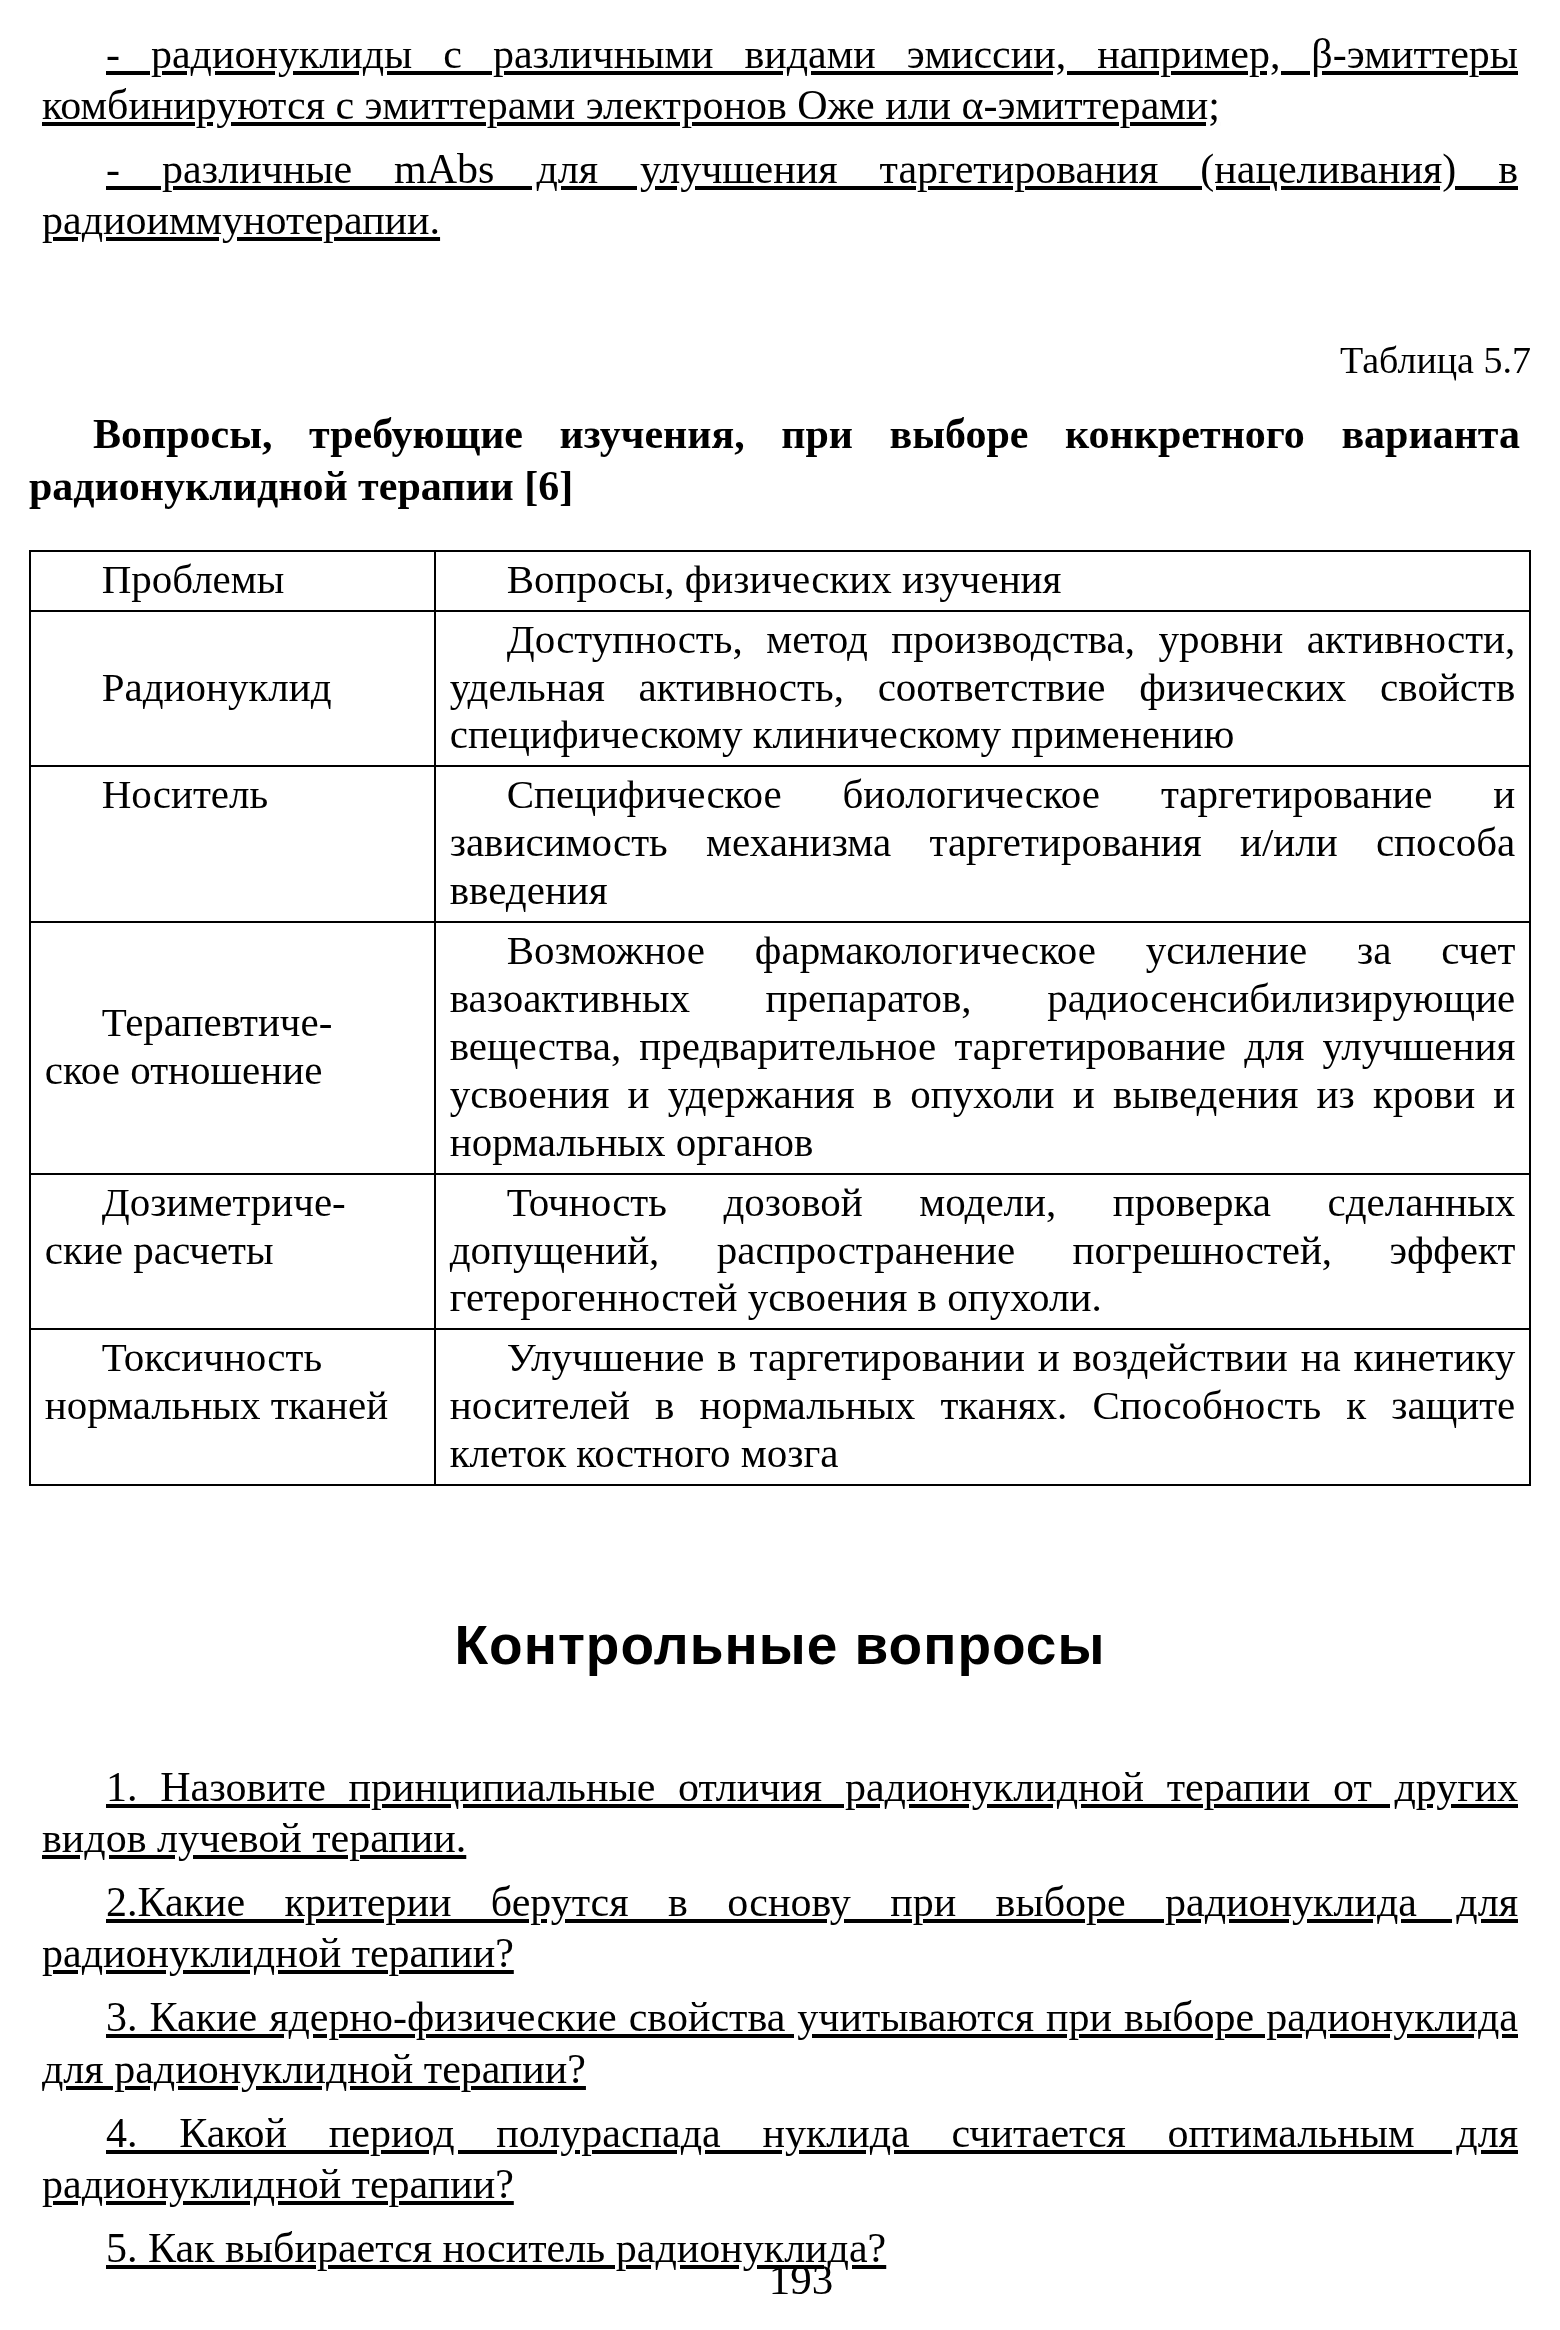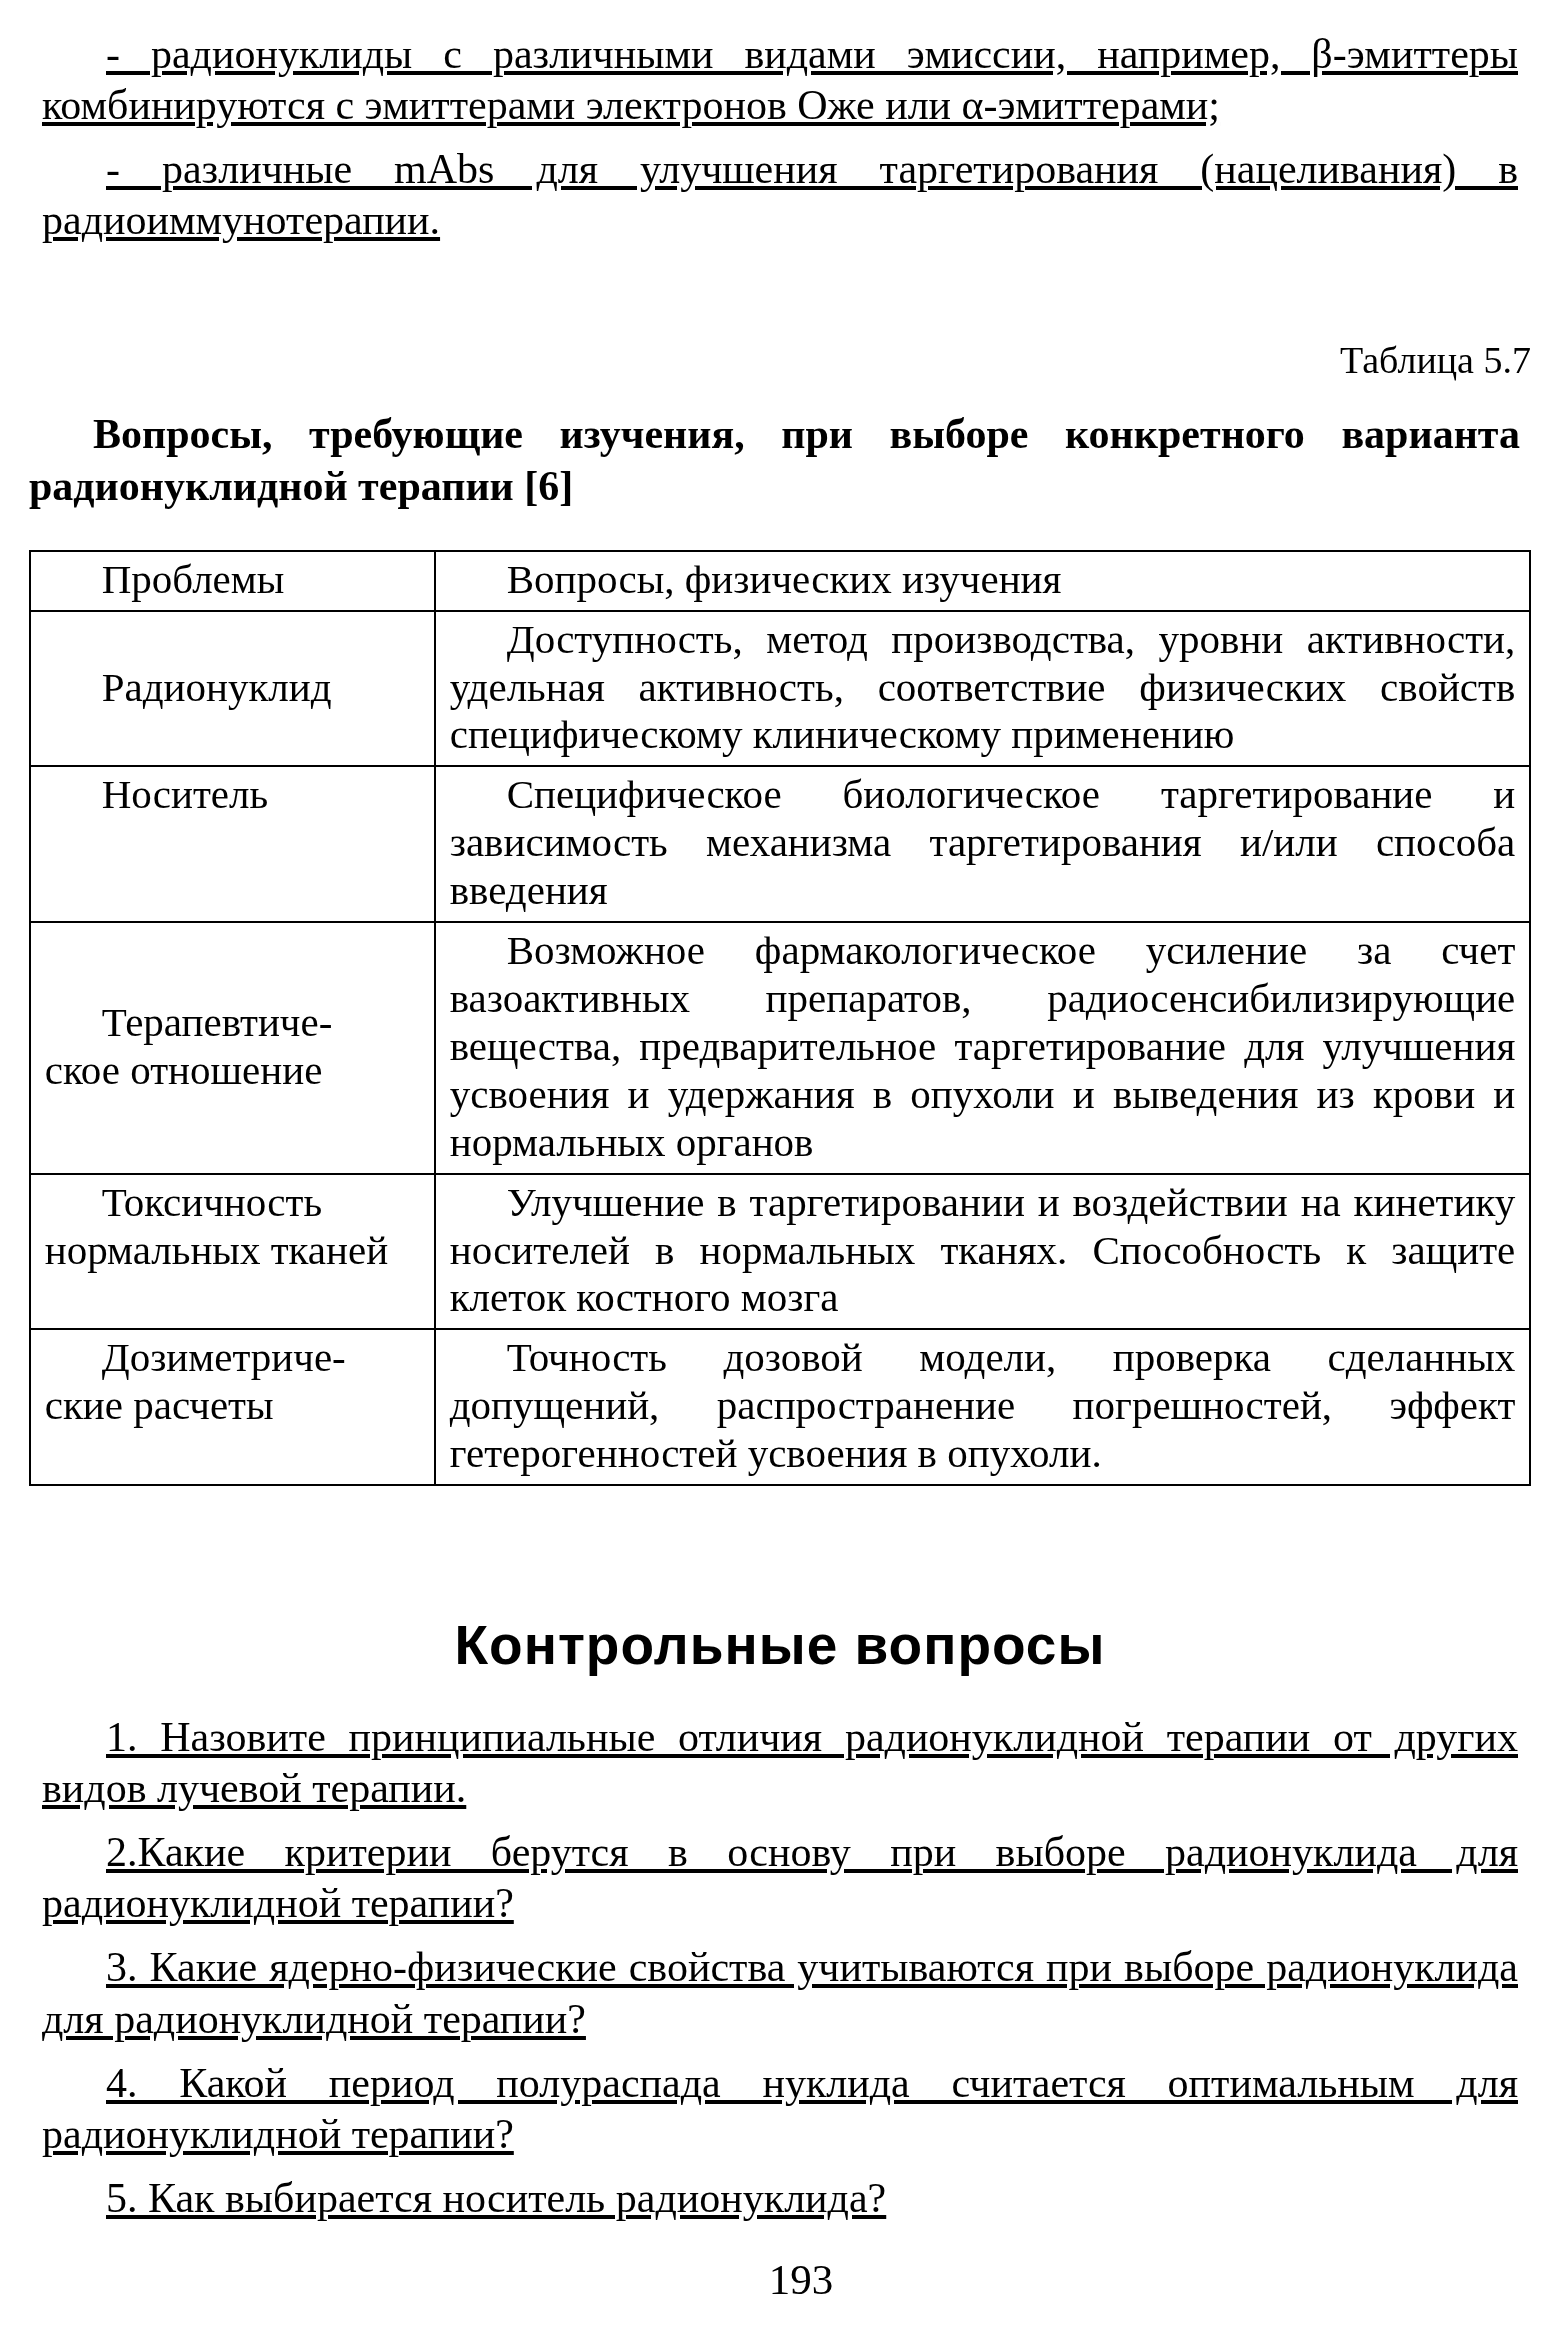--- a/index.html
+++ b/index.html
@@ -61,21 +61,21 @@
     white-space: pre-line;
     text-align: left;
     text-indent: 57px;
   }
   td.c2 {
     text-align: justify;
     text-indent: 57px;
   }
   tr.vm td.c1 { vertical-align: middle; }
   h1.section {
-    margin: 129px 0 36px 0;
+    margin: 129px 0 86px 0;
     font-family: "Liberation Sans", sans-serif;
     font-weight: 700;
     font-size: 55px;
     line-height: 1.1;
     text-align: center;
     letter-spacing: 1px;
   }
   .pagenum {
     position: absolute;
     left: 0;
@@ -115,28 +115,28 @@
       <tr>
         <td class="c1">Носитель</td>
         <td class="c2">Специфическое биологическое таргетирование и зависимость механизма таргетирования и/или способа введения</td>
       </tr>
       <tr class="vm">
         <td class="c1">Терапевтиче-
 ское отношение</td>
         <td class="c2">Возможное фармакологическое усиление за счет вазоактивных препаратов, радиосенсибилизирующие вещества, предварительное таргетирование для улучшения усвоения и удержания в опухоли и выведения из крови и нормальных органов</td>
       </tr>
       <tr>
+        <td class="c1">Дозиметриче-
+ские расчеты</td>
+        <td class="c2">Точность дозовой модели, проверка сделанных допущений, распространение погрешностей, эффект гетерогенностей усвоения в опухоли.</td>
+      </tr>
+      <tr>
         <td class="c1">Токсичность
 нормальных тканей</td>
         <td class="c2">Улучшение в таргетировании и воздействии на кинетику носителей в нормальных тканях. Способность к защите клеток костного мозга</td>
-      </tr>
-      <tr>
-        <td class="c1">Дозиметриче-
-ские расчеты</td>
-        <td class="c2">Точность дозовой модели, проверка сделанных допущений, распространение погрешностей, эффект гетерогенностей усвоения в опухоли.</td>
       </tr>
     </tbody>
   </table>
 
   <h1 class="section">Контрольные вопросы</h1>
 
   <p class="body">1. Назовите принципиальные отличия радионуклидной терапии от других видов лучевой терапии.</p>
   <p class="body">2.Какие критерии берутся в основу при выборе радионуклида для радионуклидной терапии?</p>
   <p class="body">3. Какие ядерно-физические свойства учитываются при выборе радионуклида для радионуклидной терапии?</p>
   <p class="body">4. Какой период полураспада нуклида считается оптимальным для радионуклидной терапии?</p>

